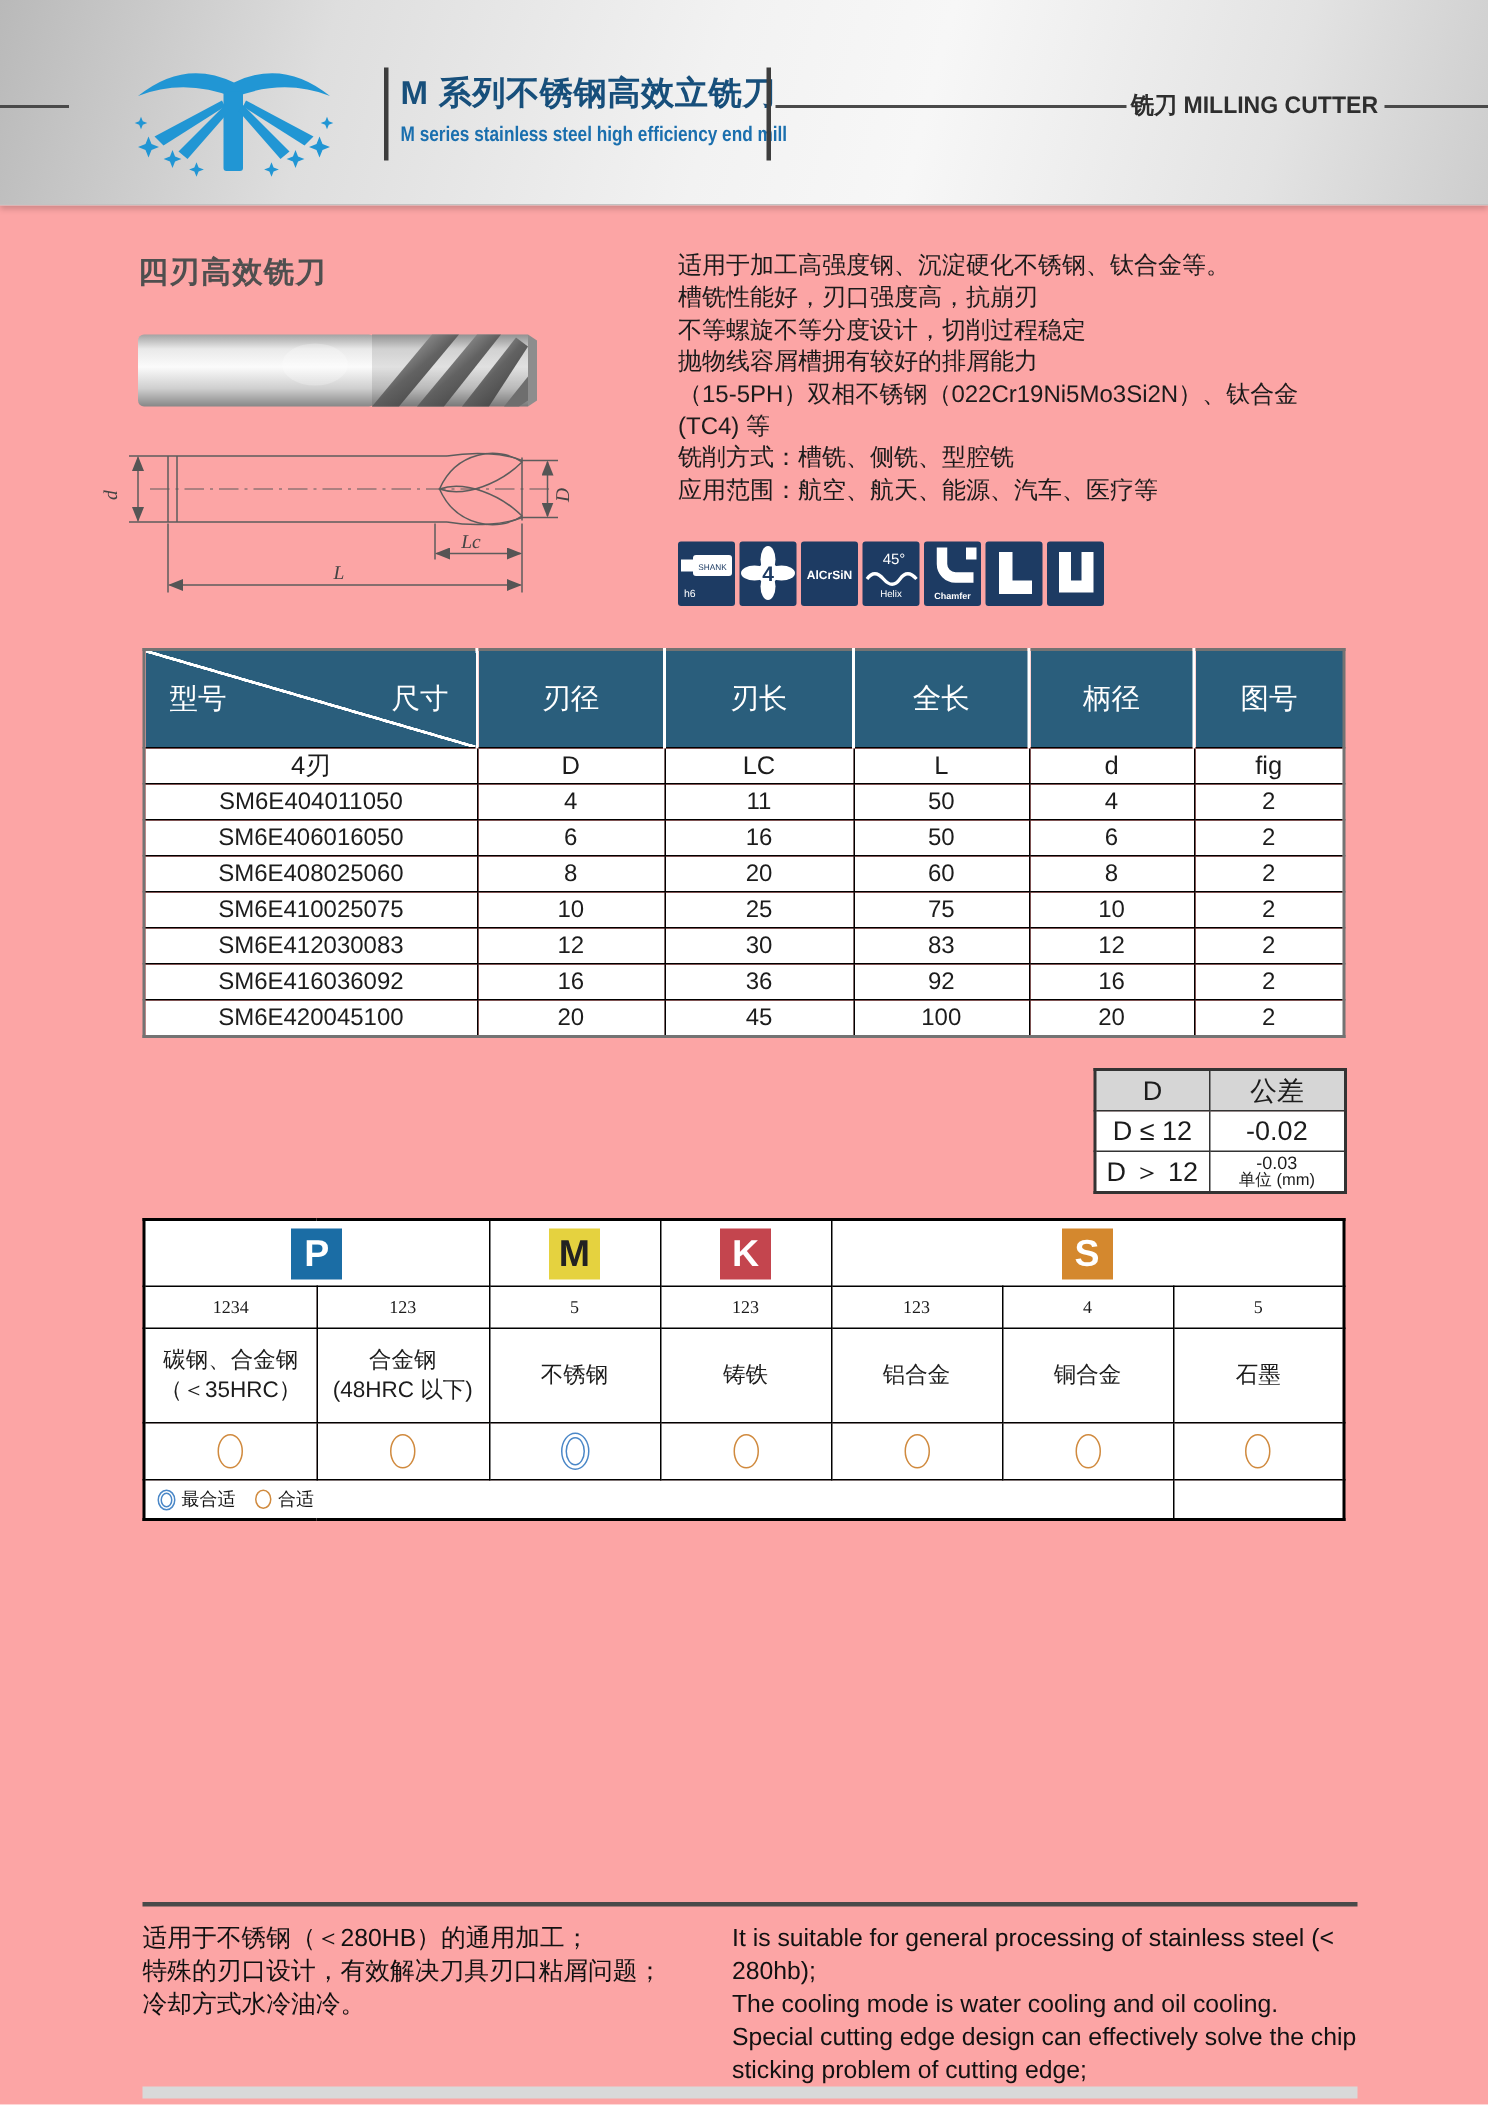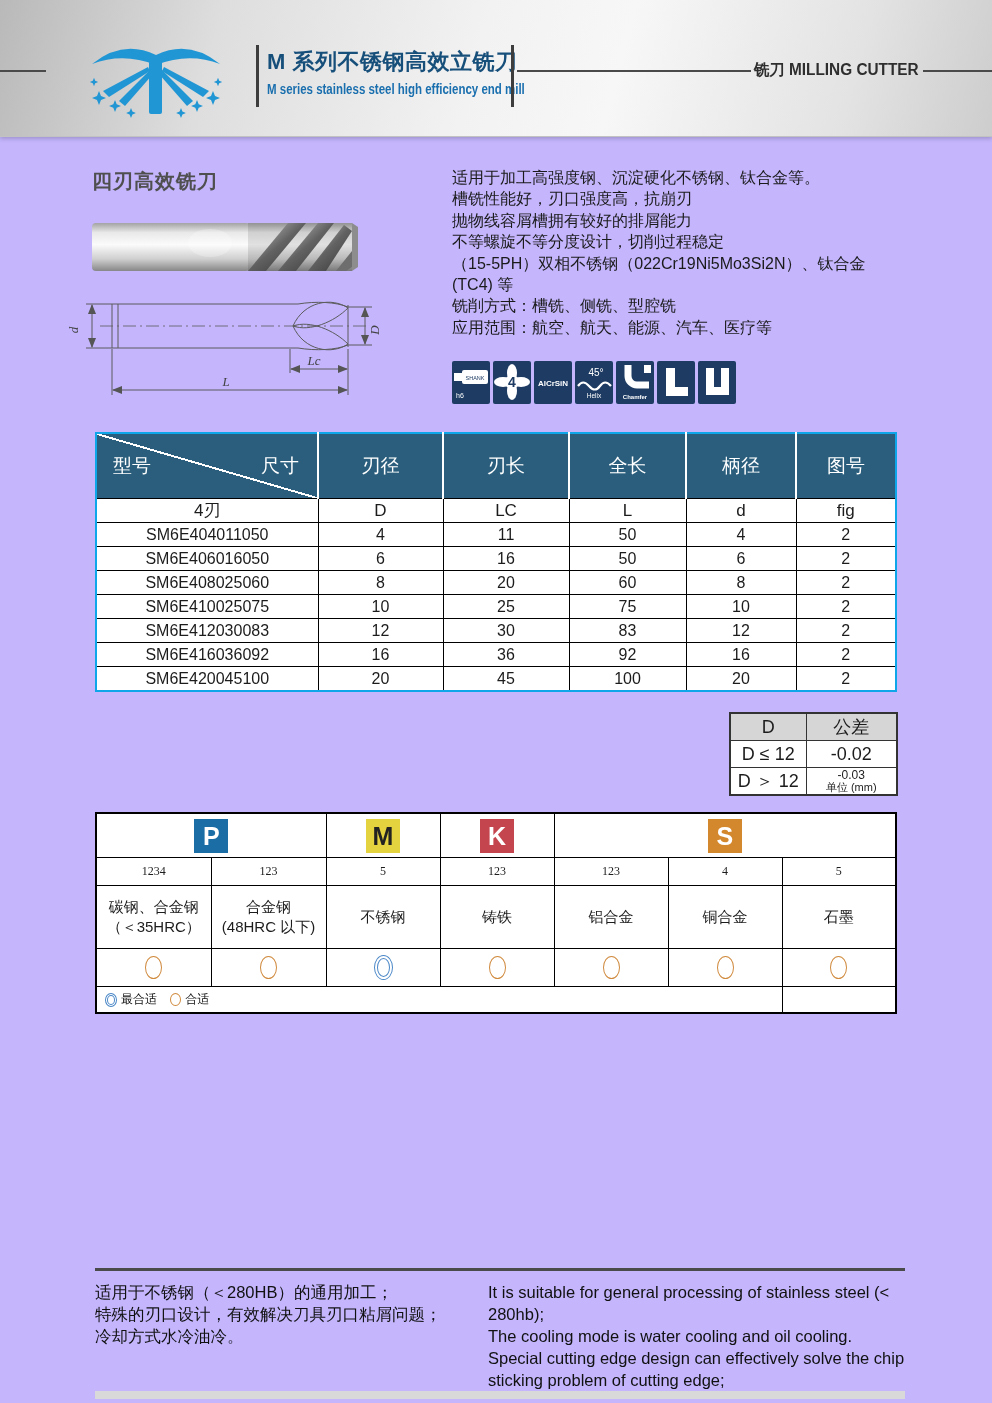--- a/index.html
+++ b/index.html
@@ -1,16 +1,16 @@
 <!DOCTYPE html>
 <html><head>
 <meta charset="utf-8">
 <style>
   html,body { margin:0; padding:0; background:#fff; }
-  .page { position:relative; width:992px; height:1403px; background:#c4b5fd; overflow:hidden;
+  .page { position:relative; width:992px; height:1403px; background:#fca5a5; overflow:hidden;
           font-family:"Liberation Sans","DejaVu Sans",sans-serif; color:#1c1c1c; }
 
   
   .header { position:absolute; left:0; top:0; width:992px; height:136px;
             background:linear-gradient(105deg,#b9b9b9 0%,#dedede 22%,#f2f2f2 48%,#f7f7f7 62%,#e3e3e3 85%,#cdcdcd 100%);
             border-bottom:1px solid #c2c2c2; box-shadow:0 2px 4px rgba(0,0,0,.18); }
   .hline { position:absolute; top:70px; height:2px; background:#4a4a4a; }
   .hline-left { left:0; width:46px; }
   .hline-mid { left:517px; width:234px; }
   .hline-right { left:923px; width:69px; }
@@ -29,21 +29,21 @@
   .photo-svg { position:absolute; left:90px; top:213px; }
   .draw-svg { position:absolute; left:62px; top:291px; }
   .desc { position:absolute; left:452px; top:167px; width:452px; font-size:16px; line-height:21.4px; color:#1b1b1b; }
   .desc div { white-space:nowrap; }
 
   .icons { position:absolute; left:452px; top:361px; display:flex; gap:3px; }
   .ficon { width:38px; height:43px; border-radius:2px; position:relative; }
 
   
   .spec-table { position:absolute; left:95px; top:432px; width:800px; border-collapse:collapse;
-                table-layout:fixed; border:2px solid #0ea5e9; }
+                table-layout:fixed; border:2px solid #737373; }
   .spec-table th, .spec-table td { border:1px solid #000; text-align:center; padding:0; overflow:hidden; }
   .spec-table thead th { height:64px; color:#fff; font-weight:normal; font-size:19px;
                          border:none; border-left:2px solid #fff; border-bottom:1px solid #000; }
   .spec-table thead th:first-child { border-left:none; }
   .corner { position:relative;
     background-image:linear-gradient(to top right, rgba(0,0,0,0) calc(50% - 1px), #fff calc(50% - 1px), #fff calc(50% + 1px), rgba(0,0,0,0) calc(50% + 1px)); }
   .c-left  { position:absolute; left:16px; top:50%; transform:translateY(-50%); }
   .c-right { position:absolute; right:18px; top:50%; transform:translateY(-50%); }
   .spec-table tbody td { height:23px; font-size:16px; background:#fff; }
   .spec-table tbody tr.sub td { font-size:17px; }
@@ -187,22 +187,22 @@
       <text transform="rotate(-90 16 39)" x="16" y="39" text-anchor="middle">d</text>
       <text transform="rotate(-90 317 39)" x="317" y="39" text-anchor="middle">D</text>
       <text x="252" y="74" text-anchor="middle">Lc</text>
       <text x="164" y="95" text-anchor="middle">L</text>
     </g>
   </svg>
 
   <div class="desc">
     <div>适用于加工高强度钢、沉淀硬化不锈钢、钛合金等。</div>
     <div>槽铣性能好，刃口强度高，抗崩刃</div>
+    <div>不等螺旋不等分度设计，切削过程稳定</div>
     <div>抛物线容屑槽拥有较好的排屑能力</div>
-    <div>不等螺旋不等分度设计，切削过程稳定</div>
     <div>（15-5PH）双相不锈钢（022Cr19Ni5Mo3Si2N）、钛合金</div>
     <div>(TC4) 等</div>
     <div>铣削方式：槽铣、侧铣、型腔铣</div>
     <div>应用范围：航空、航天、能源、汽车、医疗等</div>
   </div>
 
   <div class="icons">
     <div class="ficon" style="background-color: rgb(29, 59, 99);">
       <svg width="38" height="43" viewBox="0 0 38 43">
         <rect x="10" y="9" width="26" height="14" rx="2" fill="#fff"></rect>

